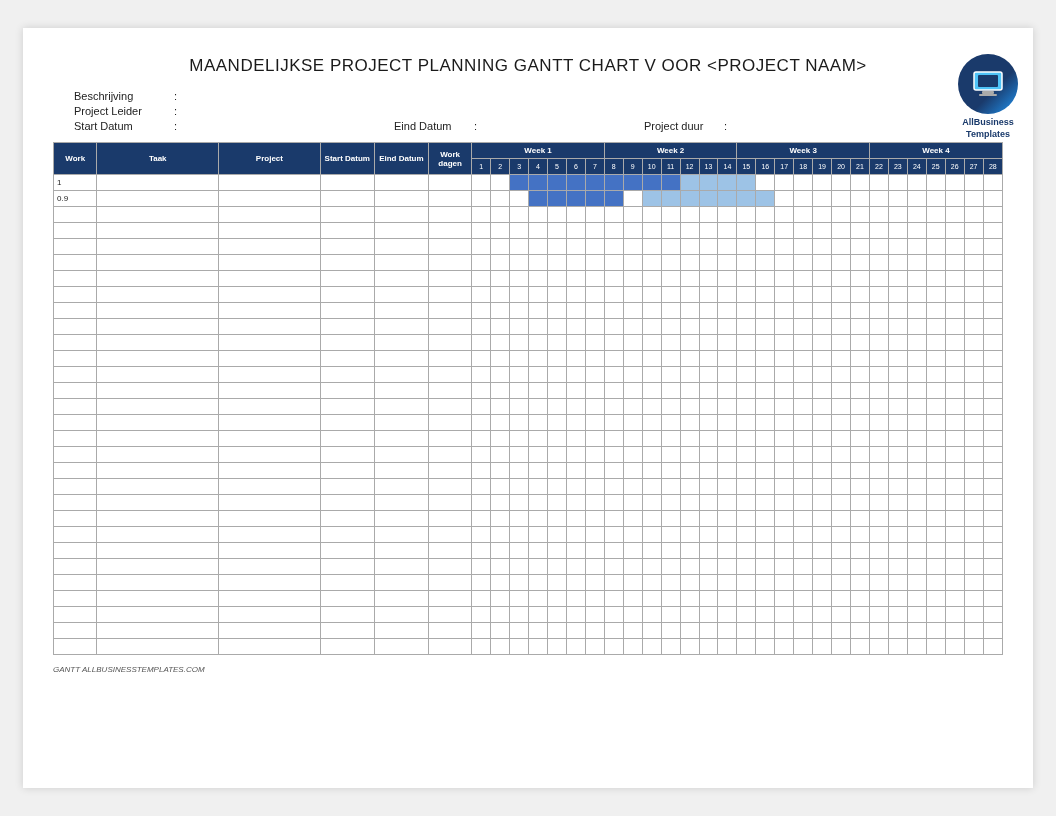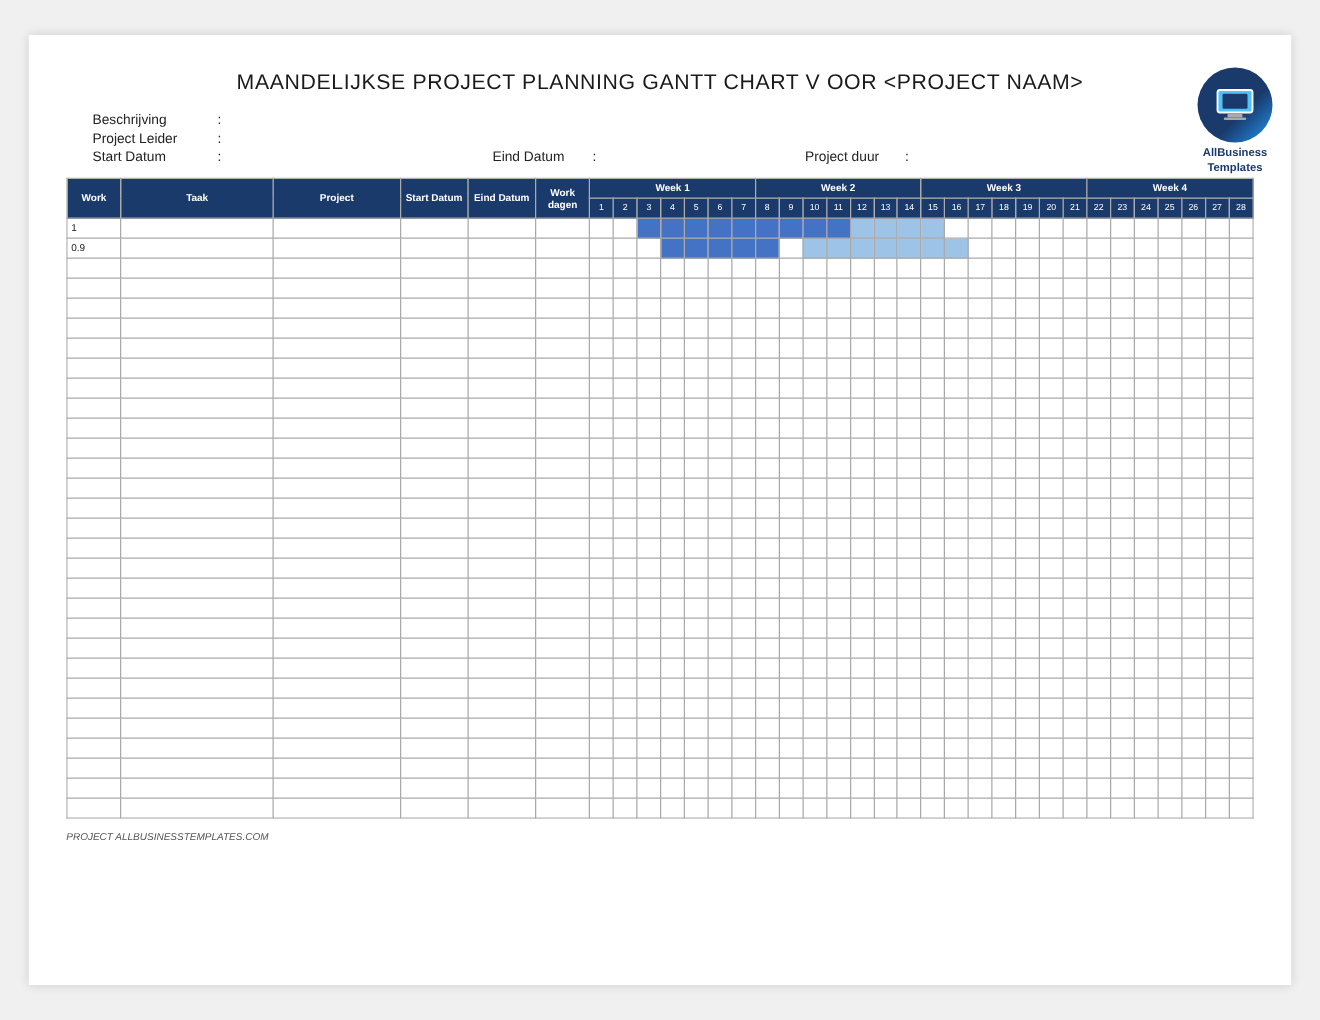--- a/index.html
+++ b/index.html
@@ -1348,15 +1348,15 @@
             <td></td>
             <td></td>
             <td></td>
             <td></td>
             <td></td>
           </tr>
         </tbody>
     </table>
   </div>
 
-  <div class="notice">PROJECT ALLBUSINESSTEMPLATES.COM</div>
+  <div class="notice">GANTT ALLBUSINESSTEMPLATES.COM</div>
 
 </div>
 
 </body></html>

